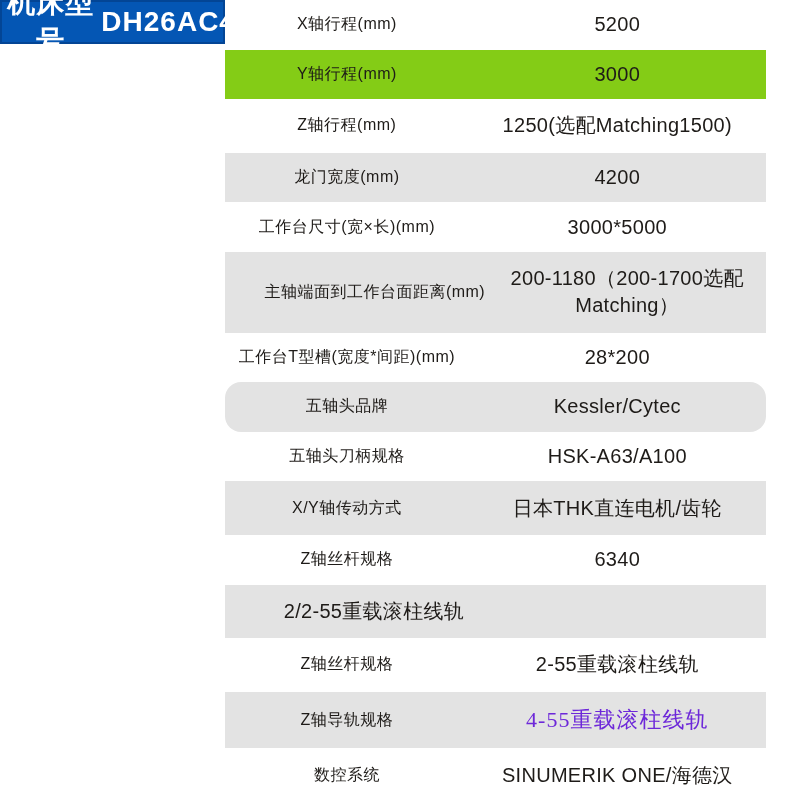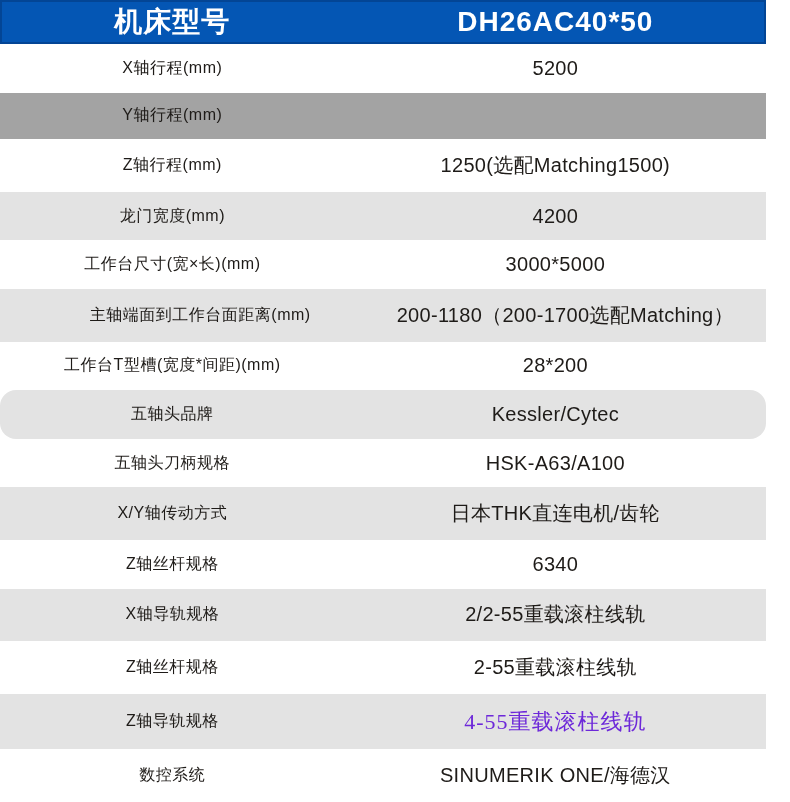--- a/index.html
+++ b/index.html
@@ -5,21 +5,21 @@
   html, body {
     margin: 0;
     padding: 0;
     background: #ffffff;
     font-family: "Liberation Sans", sans-serif;
   }
   .spec-table {
     width: 766px;
     height: 802px;
     display: flex;
-    flex-direction: column;
+    flex-direction: row;
     background: #ffffff;
     color: #1e1b18;
     overflow: hidden;
   }
   .table-header {
     height: 44px;
     flex: 0 0 44px;
     display: flex;
     align-items: center;
     box-shadow: inset 0 0 0 2px rgba(0, 10, 40, 0.22);
@@ -65,22 +65,23 @@
 <div class="spec-table" style="color: rgb(30, 27, 24);">
   <div class="table-header" style="background: rgb(4, 86, 180);">
     <div class="cell-label">机床型号</div>
     <div class="cell-value">DH26AC40*50</div>
   </div>
   <div id="rows-container" style="display: flex; flex-direction: column; flex: 1 1 auto;">
       <div class="row">
         <div class="cell-label">X轴行程(mm)</div>
         <div class="cell-value">5200</div>
       </div>
-      <div class="row alt" style="background: #a3a3a3;">
+      <div class="row alt" style="background: #84cc16;">
         <div class="cell-label">Y轴行程(mm)</div>
+        <div class="cell-value">3000</div>
       </div>
       <div class="row">
         <div class="cell-label">Z轴行程(mm)</div>
         <div class="cell-value">1250(选配Matching1500)</div>
       </div>
       <div class="row alt" style="background: rgb(227, 227, 227);">
         <div class="cell-label">龙门宽度(mm)</div>
         <div class="cell-value">4200</div>
       </div>
       <div class="row">
@@ -105,21 +106,20 @@
       </div>
       <div class="row alt" style="background: rgb(227, 227, 227);">
         <div class="cell-label">X/Y轴传动方式</div>
         <div class="cell-value">日本THK直连电机/齿轮</div>
       </div>
       <div class="row">
         <div class="cell-label">Z轴丝杆规格</div>
         <div class="cell-value">6340</div>
       </div>
       <div class="row alt" style="background: rgb(227, 227, 227);">
-        <div class="cell-label">X轴导轨规格</div>
         <div class="cell-value">2/2-55重载滚柱线轨</div>
       </div>
       <div class="row">
         <div class="cell-label">Z轴丝杆规格</div>
         <div class="cell-value">2-55重载滚柱线轨</div>
       </div>
       <div class="row alt" style="background: rgb(227, 227, 227);">
         <div class="cell-label">Z轴导轨规格</div>
         <div class="cell-value serif">4-55重载滚柱线轨</div>
       </div>

